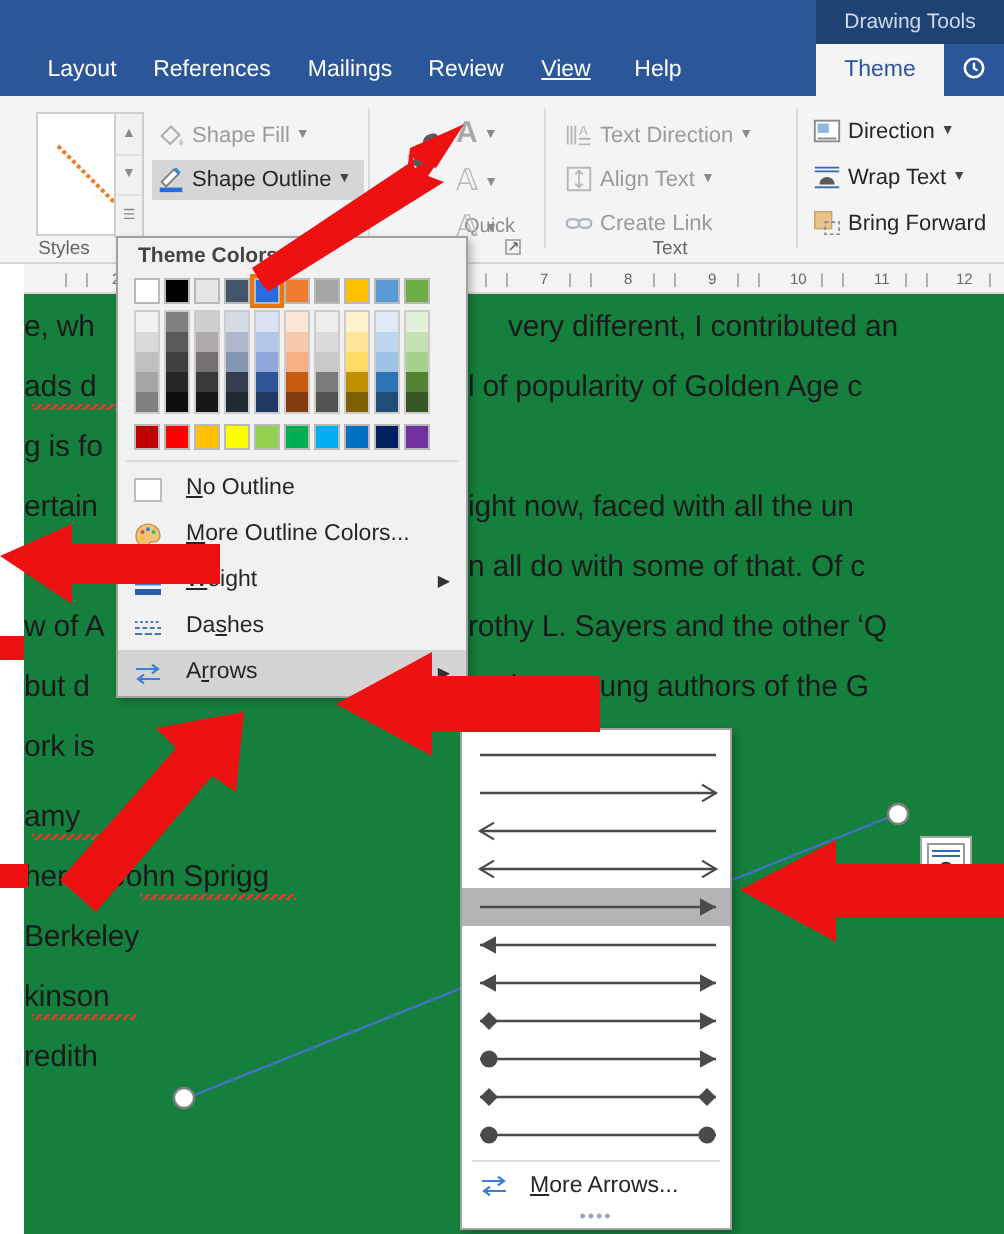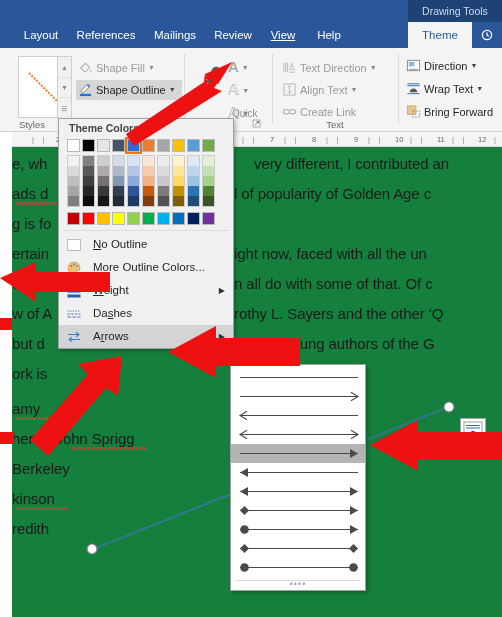--- a/index.html
+++ b/index.html
@@ -637,20 +637,29 @@
         </div>
         <div class="arrow-item">
           <svg width="124" height="19" viewBox="0 0 124 19">
             <line x1="3" y1="9.5" x2="121" y2="9.5" stroke="#4a4a4a" stroke-width="1.2"></line>
             <circle cx="7.5" cy="9.5" r="4.3" fill="#4a4a4a"></circle>
             <circle cx="116.5" cy="9.5" r="4.3" fill="#4a4a4a"></circle>
           </svg>
         </div>
       </div>
     <div class="submenu-sep"></div>
+    <div class="more-arrows">
+      <span class="mic">
+        <svg width="16" height="16" viewBox="0 0 16 16">
+            <path d="M2 5.5h11M10 3.3l3 2.2-3 2.2" fill="none" stroke="#3a7fd5" stroke-width="1.1"></path>
+            <path d="M14 10.5H3M6 8.3l-3 2.2 3 2.2" fill="none" stroke="#3a7fd5" stroke-width="1.1"></path>
+          </svg>
+      </span>
+      <span><span class="ul">M</span>ore Arrows...</span>
+    </div>
     <div class="sub-grip">••••</div>
   </div>
 
   <svg class="annot" style="left:0;top:0;width:502px;height:617px">
 
     <g>
       <path d="M232 62 L214 88 L222 91 L134 146 L128 134 L214 80 L206 75 Z" fill="#ee1111"></path>
       <path d="M232 62 L204 78 L218 84 Z" fill="#ee1111"></path>
       <path d="M230 63 L206 77 L209 92 L132 144 L126 134 L204 82 L205 74 Z" fill="#ee1111"></path>
     </g>

